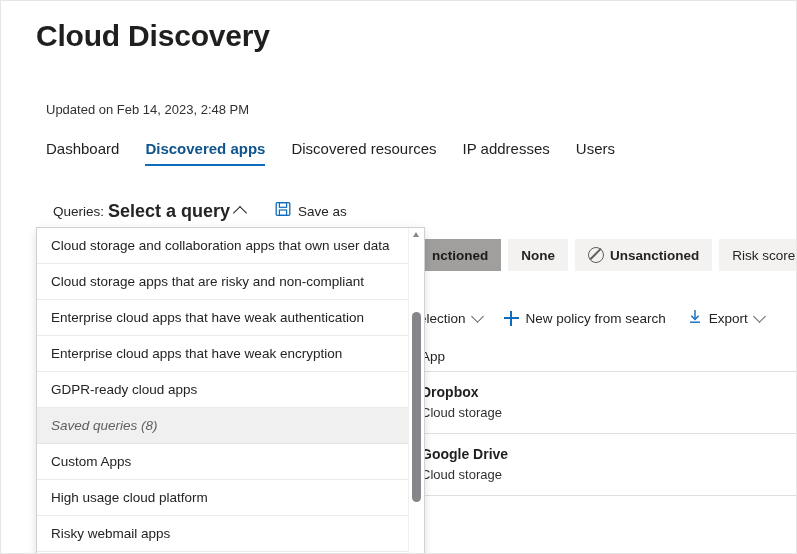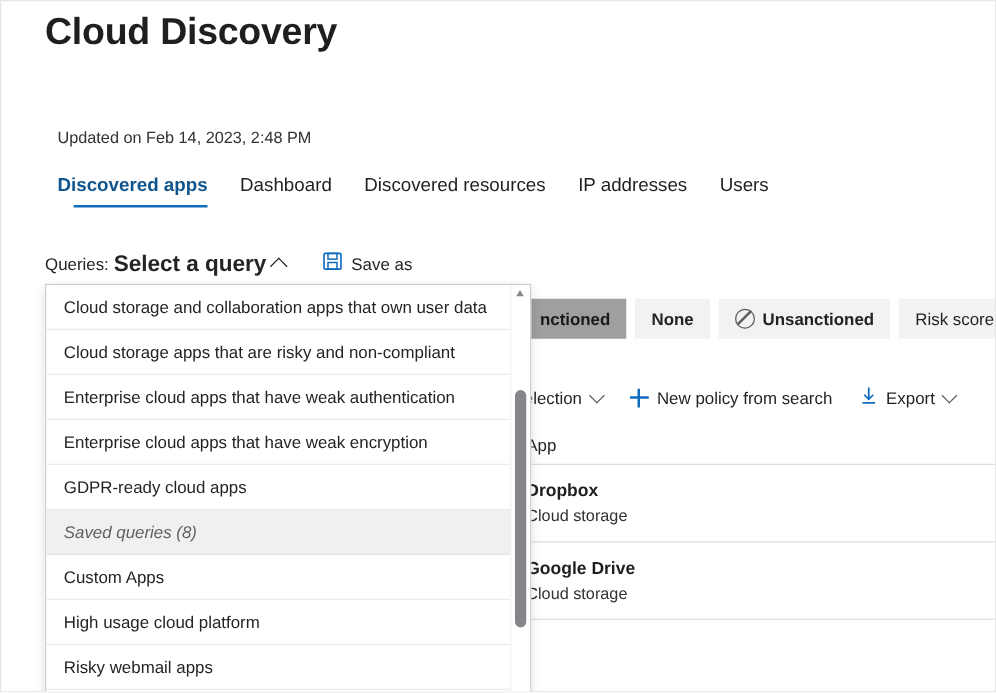--- a/index.html
+++ b/index.html
@@ -18,21 +18,21 @@
     background: #ffffff;
     border: 1px solid #e6e6e6;
     box-sizing: border-box;
     overflow: hidden;
   }
 
   
   .page-title {
     position: absolute;
     left: 35px;
-    top: 8px;
+    top: 18px;
     font-size: 30px;
     font-weight: bold;
     color: #201f1e;
     letter-spacing: -0.2px;
   }
   .updated-text {
     position: absolute;
     left: 45px;
     top: 101px;
     font-size: 13px;
@@ -67,21 +67,21 @@
     left: 13px;
     right: 13px;
     bottom: 0;
     height: 2px;
     background: #0f6cbd;
   }
 
   
   .queries-bar {
     position: absolute;
-    left: 35px;
+    left: 52px;
     top: 199px;
     display: flex;
     align-items: center;
     height: 22px;
     text-align: right;
   }
   .queries-label {
     font-size: 13.5px;
     color: #242424;
   }
@@ -314,22 +314,22 @@
 </style>
 </head>
 <body>
 
 <div id="page">
 
   <div class="page-title">Cloud Discovery</div>
   <div class="updated-text">Updated on Feb 14, 2023, 2:48 PM</div>
 
   <div class="tabs">
+    <div class="tab">Dashboard</div>
     <div class="tab active">Discovered apps</div>
-    <div class="tab">Dashboard</div>
     <div class="tab">Discovered resources</div>
     <div class="tab">IP addresses</div>
     <div class="tab">Users</div>
   </div>
 
   <div class="queries-bar">
     <span class="queries-label">Queries:</span>
     <span class="query-select">
       <span>Select a query</span>
       <span class="chev-up"></span>

